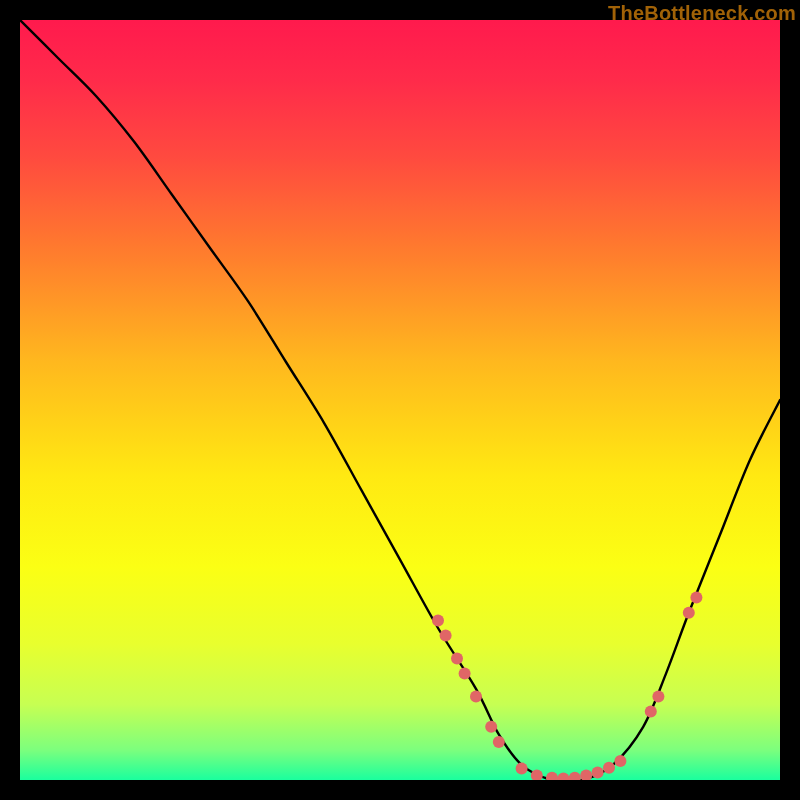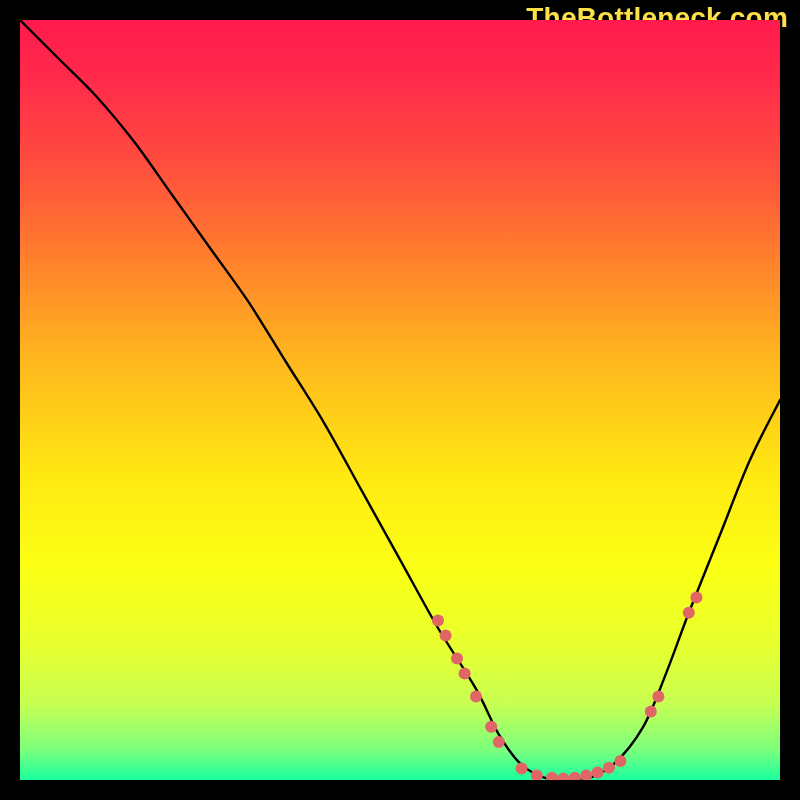--- a/index.html
+++ b/index.html
@@ -15,24 +15,24 @@
     position: absolute;
     left: 20px;
     top: 20px;
     width: 760px;
     height: 760px;
     background: #000000;
   }
   .watermark {
     position: absolute;
     top: 2px;
-    right: 12px;
-    font-size: 28px;
+    right: 4px;
+    font-size: 20px;
     font-weight: 600;
-    color: #fde047;
+    color: #a16207;
     letter-spacing: 0.2px;
   }
   svg {
     display: block;
   }
 </style>
 </head>
 <body>
 
 <div class="watermark">TheBottleneck.com</div>

